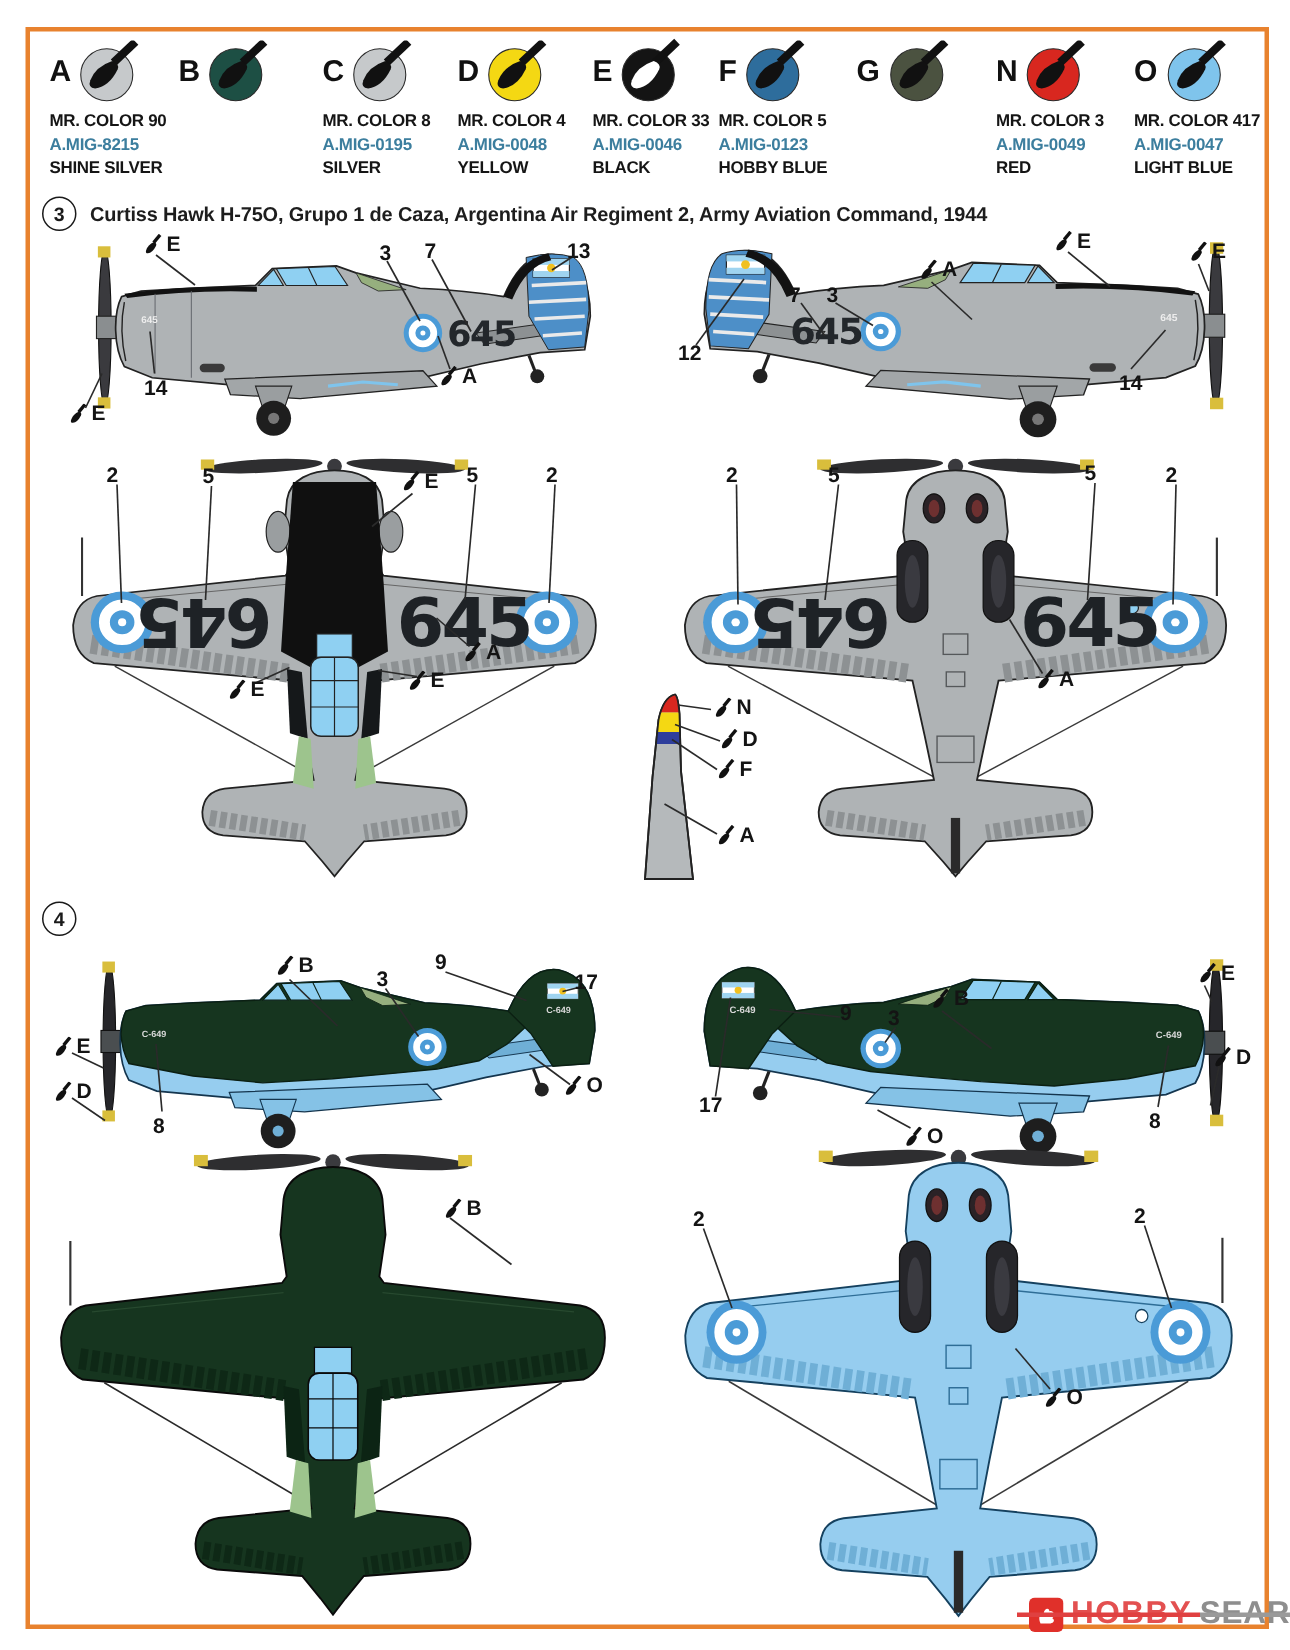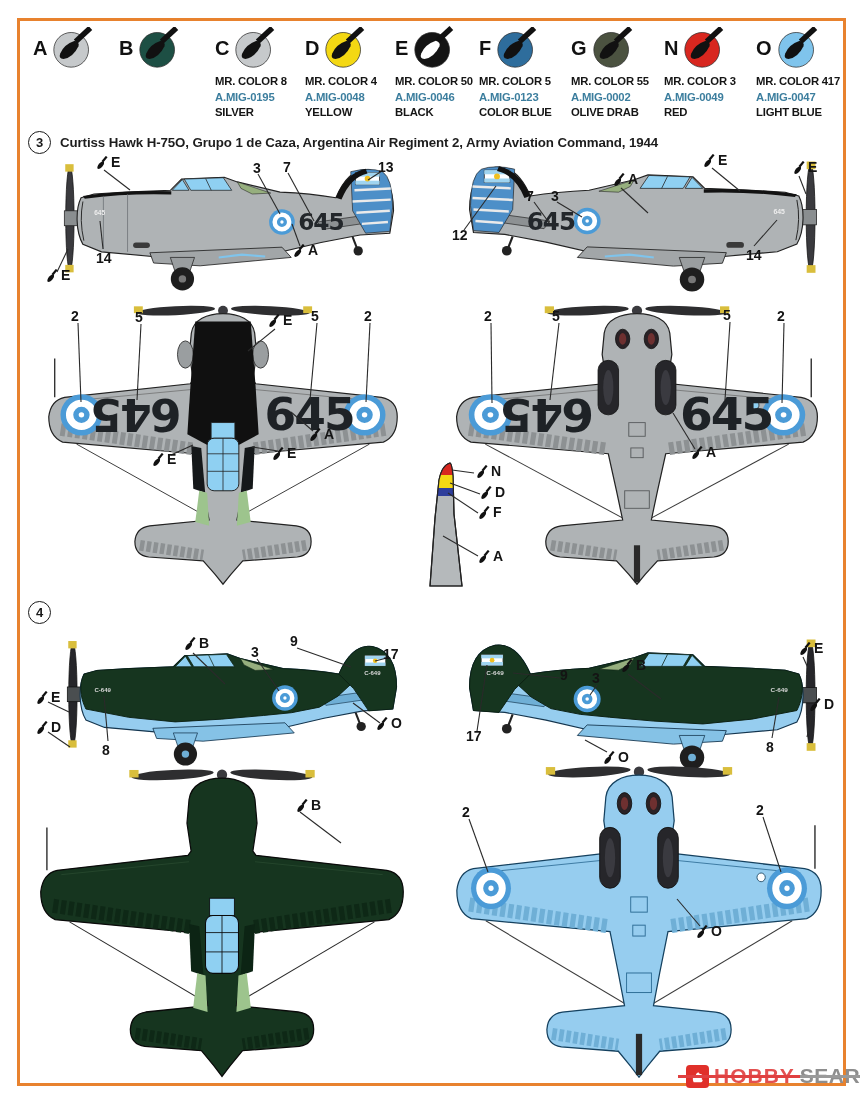--- a/index.html
+++ b/index.html
@@ -65,20 +65,25 @@
 <div class="frame"></div>
 
 <div class="pal" style="left:33px;top:27px">
   <div class="pal-head">
         <span class="pal-letter">A</span>
   <svg class="pal-circ" viewBox="0 0 46 46">
           <circle cx="21" cy="25" r="19" stroke="#2a2a2a" stroke-width="0.8" fill="#C6C9CB"></circle>
           <use href="#brush-l"></use>
         </svg>
       </div>
+  <div class="pal-lines">
+        <div>MR. COLOR 90</div>
+        <div class="amig">A.MIG-8215</div>
+        <div>SHINE SILVER</div>
+      </div>
 </div>
 <div class="pal" style="left:119px;top:27px">
   <div class="pal-head">
         <span class="pal-letter">B</span>
   <svg class="pal-circ" viewBox="0 0 46 46">
           <circle cx="21" cy="25" r="19" stroke="#2a2a2a" stroke-width="0.8" fill="#1D4F44"></circle>
           <use href="#brush-l"></use>
         </svg>
       </div>
 </div>
@@ -114,51 +119,46 @@
   <div class="pal-head">
         <span class="pal-letter">E</span>
   <svg class="pal-circ" viewBox="0 0 46 46">
           <circle cx="21" cy="25" r="19" stroke="#2a2a2a" stroke-width="0.8" fill="#141414"></circle>
           <use href="#brush-l" opacity="0.0"></use>
           <path d="M42,1 L26,16" stroke="#111" stroke-width="6" fill="none"></path>
           <path d="M25,15 Q13,19 9,29 Q7,34.5 12.5,35 Q23,33.5 29,21 Q30.5,17 25,15 Z" fill="#fff"></path>
         </svg>
       </div>
   <div class="pal-lines">
-        <div>MR. COLOR 50</div>
+        <div>MR. COLOR 33</div>
         <div class="amig">A.MIG-0046</div>
         <div>BLACK</div>
       </div>
 </div>
 <div class="pal" style="left:479px;top:27px">
   <div class="pal-head">
         <span class="pal-letter">F</span>
   <svg class="pal-circ" viewBox="0 0 46 46">
           <circle cx="21" cy="25" r="19" stroke="#2a2a2a" stroke-width="0.8" fill="#2E6D9C"></circle>
           <use href="#brush-l"></use>
         </svg>
       </div>
   <div class="pal-lines">
         <div>MR. COLOR 5</div>
         <div class="amig">A.MIG-0123</div>
-        <div>COLOR BLUE</div>
+        <div>HOBBY BLUE</div>
       </div>
 </div>
 <div class="pal" style="left:571px;top:27px">
   <div class="pal-head">
         <span class="pal-letter">G</span>
   <svg class="pal-circ" viewBox="0 0 46 46">
           <circle cx="21" cy="25" r="19" stroke="#2a2a2a" stroke-width="0.8" fill="#4B5240"></circle>
           <use href="#brush-l"></use>
         </svg>
-      </div>
-  <div class="pal-lines">
-        <div>MR. COLOR 55</div>
-        <div class="amig">A.MIG-0002</div>
-        <div>OLIVE DRAB</div>
       </div>
 </div>
 <div class="pal" style="left:664px;top:27px">
   <div class="pal-head">
         <span class="pal-letter">N</span>
   <svg class="pal-circ" viewBox="0 0 46 46">
           <circle cx="21" cy="25" r="19" stroke="#2a2a2a" stroke-width="0.8" fill="#D8271F"></circle>
           <use href="#brush-l"></use>
         </svg>
       </div>

